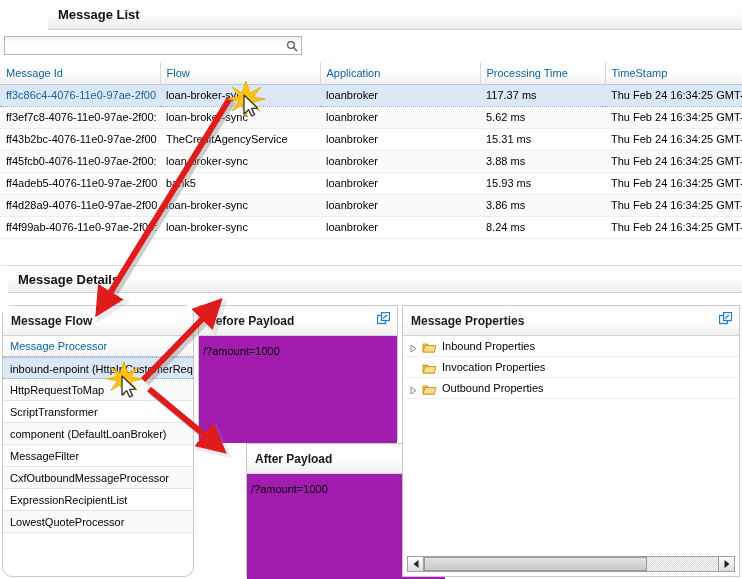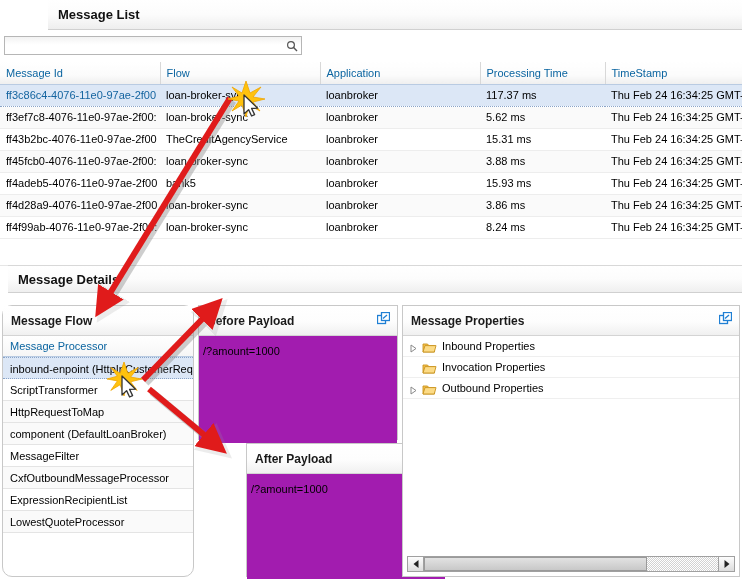--- a/index.html
+++ b/index.html
@@ -268,22 +268,22 @@
     <span>Message Details</span>
   </div>
 
   <div id="flowPanel" class="panel">
     <div class="panel-head tall">
       <span>Message Flow</span>
     </div>
     <div class="list-col-head">Message Processor</div>
     <div id="flowList">
         <div class="flow-item sel">inbound-enpoint (HttpInCustomerReq</div>
+        <div class="flow-item alt">HttpRequestToMap</div>
         <div class="flow-item">ScriptTransformer</div>
-        <div class="flow-item alt">HttpRequestToMap</div>
         <div class="flow-item alt">component (DefaultLoanBroker)</div>
         <div class="flow-item">MessageFilter</div>
         <div class="flow-item alt">CxfOutboundMessageProcessor</div>
         <div class="flow-item">ExpressionRecipientList</div>
         <div class="flow-item alt">LowestQuoteProcessor</div>
       </div>
   </div>
 
   <div id="beforePanel" class="panel">
     <div class="panel-head tall">

